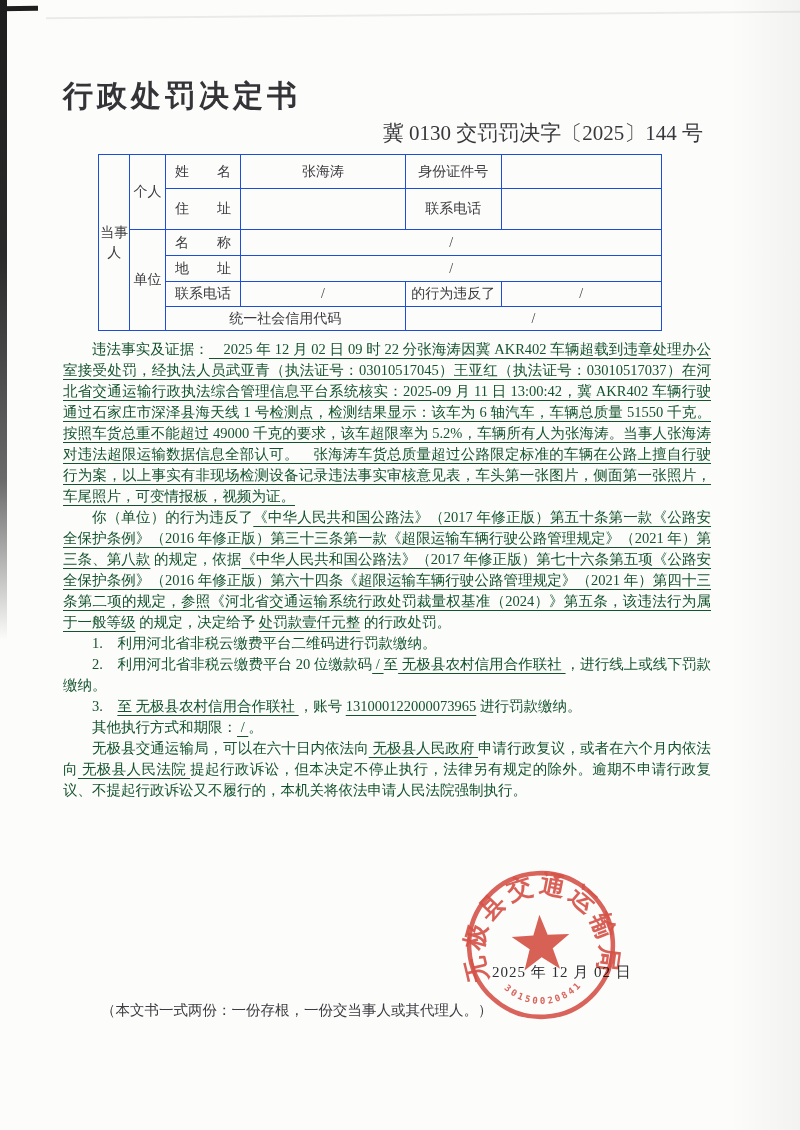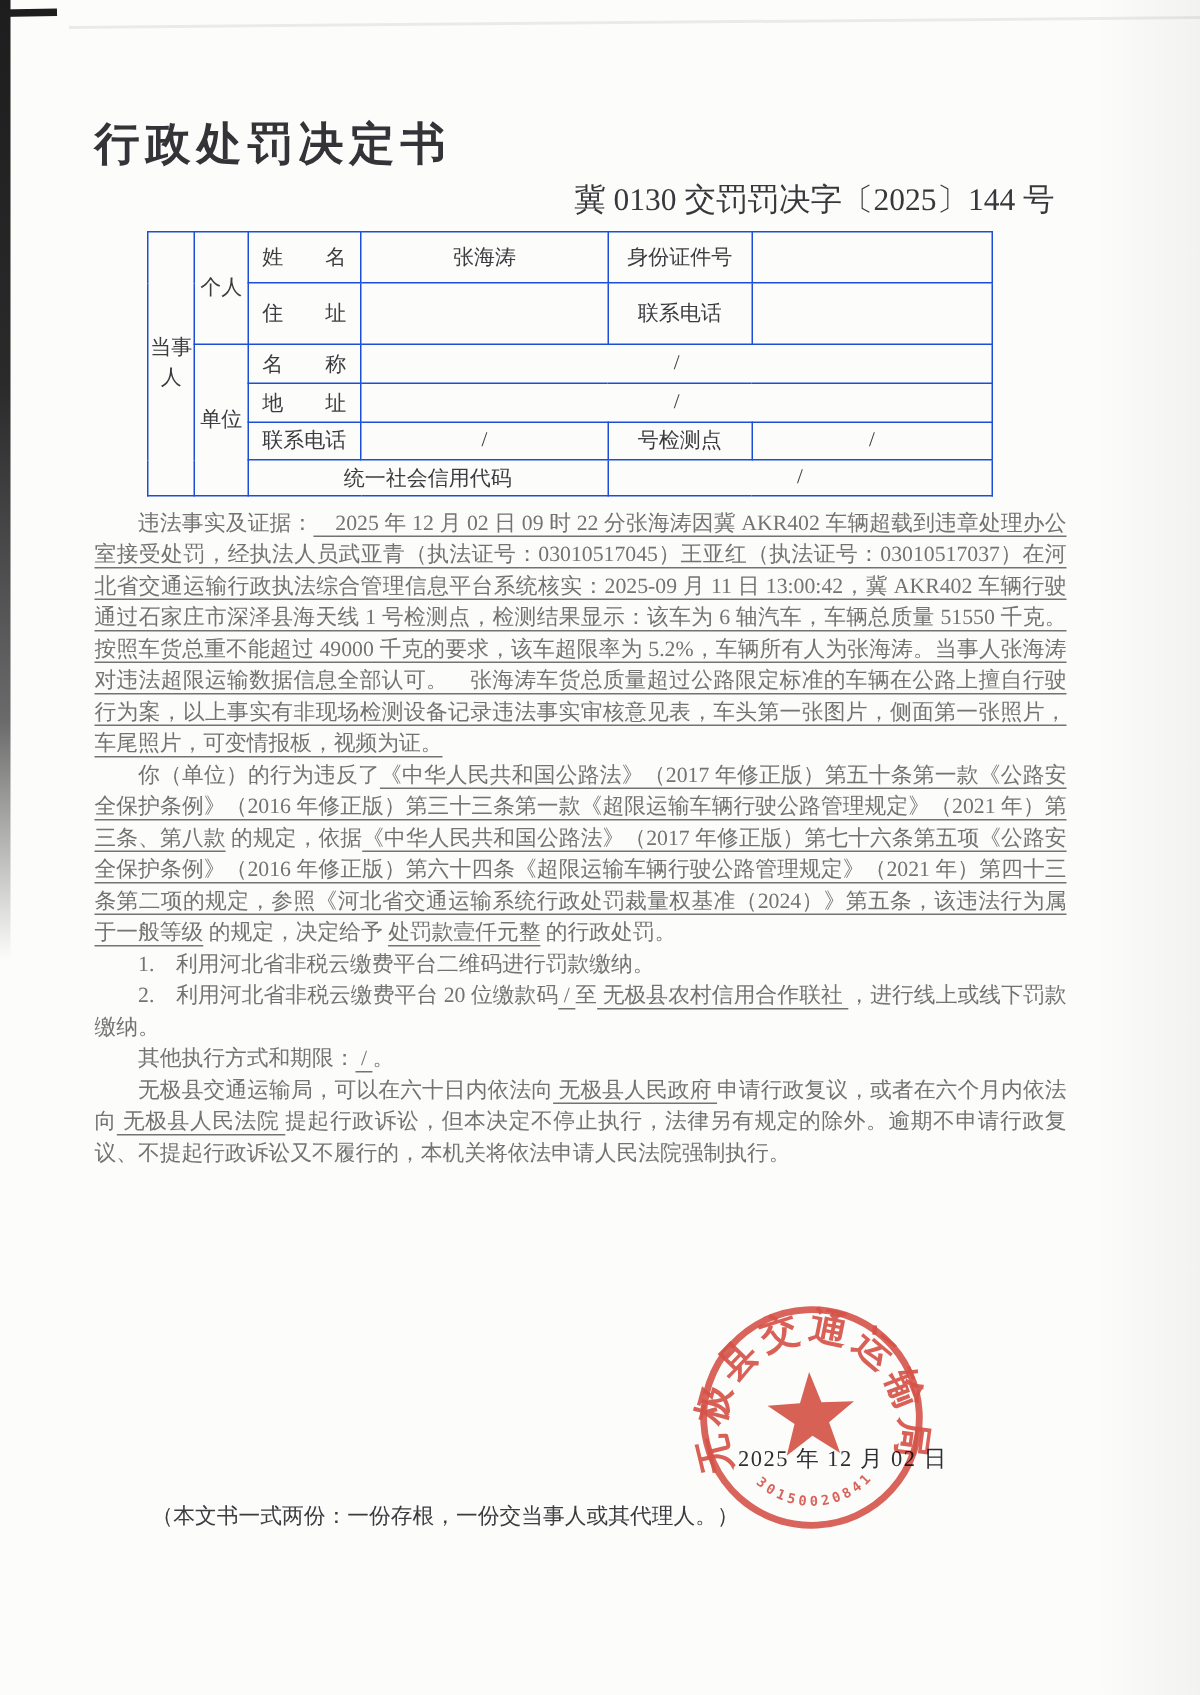--- a/index.html
+++ b/index.html
@@ -21,21 +21,21 @@
   td.kind-col{width:34px;word-break:break-all;padding:0 2px;}
   td.lbl{width:74px;}
   td.val1{width:162px;}
   td.lbl2{width:94px;}
   td.val2{width:158px;}
   tr.r1 td{height:31px;}
   tr.r2 td{height:38px;}
   tr.r3 td,tr.r4 td{height:23px;}
   tr.r5 td{height:22px;}
   tr.r6 td{height:21px;}
-  .body-text{margin-top:8px;font-size:14.5px;line-height:21px;text-align:justify;color:#737373;}
+  .body-text{margin-top:8px;font-size:14.5px;line-height:21px;text-align:justify;color:#14532d;}
   .body-text p{margin:0;text-indent:2em;}
   .u{text-decoration:underline;text-underline-offset:3.5px;text-decoration-thickness:1.2px;}
   .date-line{position:absolute;left:492px;top:963px;font-size:15px;letter-spacing:1px;color:#2f2f33;z-index:3;}
   .footer-note{position:absolute;left:65px;top:1001px;font-size:14.5px;color:#3b3b40;z-index:3;margin-left:36px;}
   .seal{position:absolute;left:460px;top:864px;width:162px;height:162px;z-index:4;mix-blend-mode:multiply;opacity:0.93;transform:rotate(-3deg);}
 </style>
 </head>
 <body>
 
 <div class="page">
@@ -69,35 +69,36 @@
         <td>名　　称</td>
         <td colspan="3">/</td>
       </tr>
       <tr class="r4">
         <td>地　　址</td>
         <td colspan="3">/</td>
       </tr>
       <tr class="r5">
         <td>联系电话</td>
         <td>/</td>
-        <td>号检测点</td>
+        <td>的行为违反了</td>
         <td>/</td>
       </tr>
       <tr class="r6">
         <td colspan="2">统一社会信用代码</td>
         <td colspan="2">/</td>
       </tr>
     </tbody>
       </table>
 
     <div class="body-text">
       <p><span>违法事实及证据：</span><span class="u">　2025 年 12 月 02 日 09 时 22 分张海涛因冀 AKR402 车辆超载到违章处理办公室接受处罚，经执法人员武亚青（执法证号：03010517045）王亚红（执法证号：03010517037）在河北省交通运输行政执法综合管理信息平台系统核实：2025-09 月 11 日 13:00:42，冀 AKR402 车辆行驶通过石家庄市深泽县海天线 1 号检测点，检测结果显示：该车为 6 轴汽车，车辆总质量 51550 千克。按照车货总重不能超过 49000 千克的要求，该车超限率为 5.2%，车辆所有人为张海涛。当事人张海涛对违法超限运输数据信息全部认可。　张海涛车货总质量超过公路限定标准的车辆在公路上擅自行驶行为案，以上事实有非现场检测设备记录违法事实审核意见表，车头第一张图片，侧面第一张照片，车尾照片，可变情报板，视频为证。</span></p>
       <p><span>你（单位）的行为违反了</span><span class="u">《中华人民共和国公路法》（2017 年修正版）第五十条第一款《公路安全保护条例》（2016 年修正版）第三十三条第一款《超限运输车辆行驶公路管理规定》（2021 年）第三条、第八款</span><span> 的规定，依据</span><span class="u">《中华人民共和国公路法》（2017 年修正版）第七十六条第五项《公路安全保护条例》（2016 年修正版）第六十四条《超限运输车辆行驶公路管理规定》（2021 年）第四十三条第二项的规定，参照《河北省交通运输系统行政处罚裁量权基准（2024）》第五条，该违法行为属于一般等级</span><span> 的规定，决定给予 </span><span class="u">处罚款壹仟元整</span><span> 的行政处罚。</span></p>
       <p><span>1.　利用河北省非税云缴费平台二维码进行罚款缴纳。</span></p>
       <p><span>2.　利用河北省非税云缴费平台 20 位缴款码</span><span class="u"> / </span><span>至</span><span class="u"> 无极县农村信用合作联社 </span><span>，进行线上或线下罚款缴纳。</span></p>
+      <p><span>3.　</span><span class="u">至 无极县农村信用合作联社 </span><span>，账号 </span><span class="u">131000122000073965</span><span> 进行罚款缴纳。</span></p>
       <p><span>其他执行方式和期限：</span><span class="u"> / </span><span>。</span></p>
       <p><span>无极县交通运输局，可以在六十日内依法向</span><span class="u"> 无极县人民政府 </span><span>申请行政复议，或者在六个月内依法向</span><span class="u"> 无极县人民法院 </span><span>提起行政诉讼，但本决定不停止执行，法律另有规定的除外。逾期不申请行政复议、不提起行政诉讼又不履行的，本机关将依法申请人民法院强制执行。</span></p>
     </div>
   </div>
 
   <div class="date-line">2025 年 12 月 02 日</div>
   <div class="footer-note">（本文书一式两份：一份存根，一份交当事人或其代理人。）</div>
 
   <svg class="seal" viewBox="0 0 160 160">
     <circle cx="80" cy="80" r="71" fill="none" stroke="#d5463b" stroke-width="4.5" opacity="0.9"></circle>

